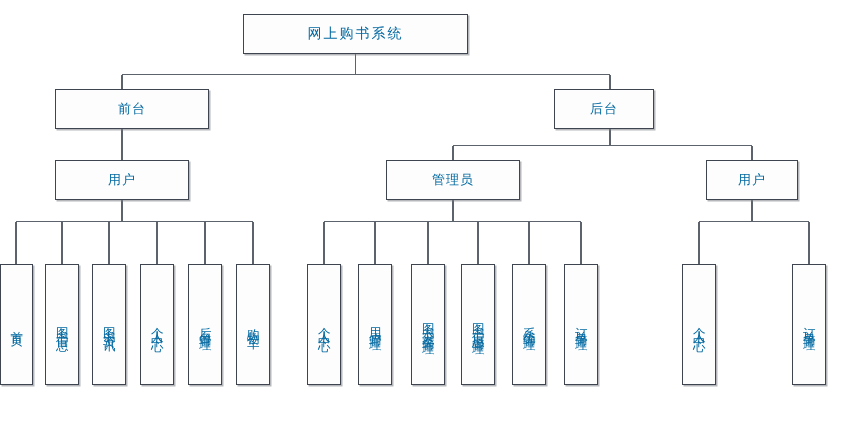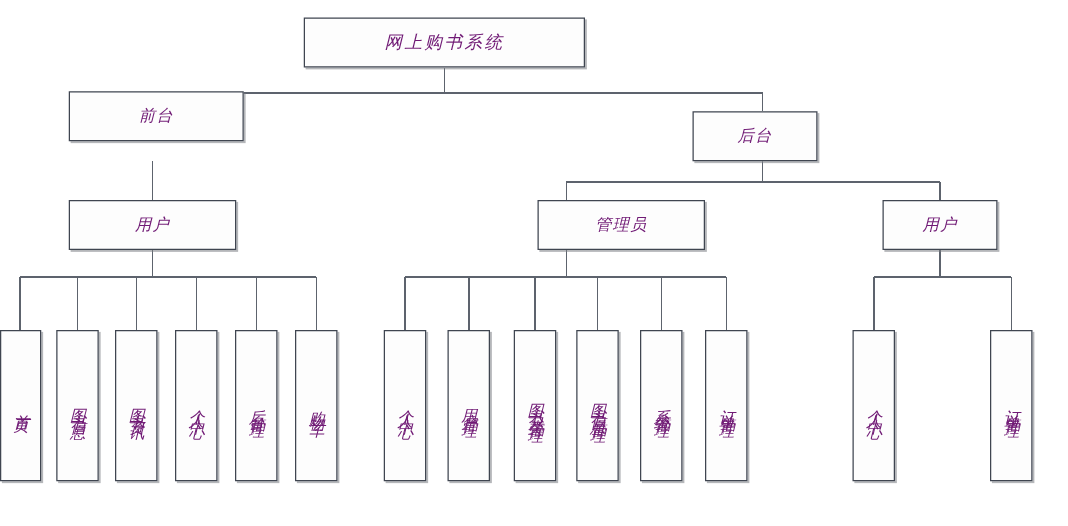--- a/index.html
+++ b/index.html
@@ -24,22 +24,21 @@
   }
   .node {
     position: absolute;
     box-sizing: border-box;
     border: 1px solid #3f4550;
     background: #fdfdfd;
     box-shadow: 1.5px 1.5px 0 0 rgba(120,124,130,0.55);
     display: flex;
     align-items: center;
     justify-content: center;
-    color: #701a75;
-    font-style: italic;
+    color: #0369a1;
   }
   .node.h {
     font-size: 13px;
     letter-spacing: 1px;
   }
   .node.v {
     font-size: 12.5px;
     padding: 6px 0;
   }
   .node.v .vtext {
@@ -94,25 +93,25 @@
 
       <path d="M752 200 V221.5"></path>
       <path d="M699 221.5 H809"></path>
       <path d="M699 221.5 V264"></path>
       <path d="M809 221.5 V264"></path>
     </g>
   </svg>
 
   <div class="node h root" style="left:243px;top:14px;width:225px;height:40px;">网上购书系统</div>
 
-  <div class="node h" style="left:55px;top:73px;width:140px;height:40px;">前台</div>
+  <div class="node h" style="left:55px;top:89px;width:154px;height:40px;">前台</div>
   <div class="node h" style="left:554px;top:89px;width:100px;height:40px;">后台</div>
 
   <div class="node h" style="left:55px;top:160px;width:134px;height:40px;">用户</div>
-  <div class="node h" style="left:386px;top:160px;width:134px;height:40px;margin-left:44px;">管理员</div>
+  <div class="node h" style="left:386px;top:160px;width:134px;height:40px;">管理员</div>
   <div class="node h" style="left:706px;top:160px;width:92px;height:40px;">用户</div>
 
   <div class="node v" style="left:0px;top:264px;width:33px;height:121px;">
     <span class="vtext">首页</span>
   </div>
   <div class="node v" style="left:45px;top:264px;width:34px;height:121px;">
     <span class="vtext">图书信息</span>
   </div>
   <div class="node v" style="left:92px;top:264px;width:34px;height:121px;">
     <span class="vtext">图书资讯</span>

